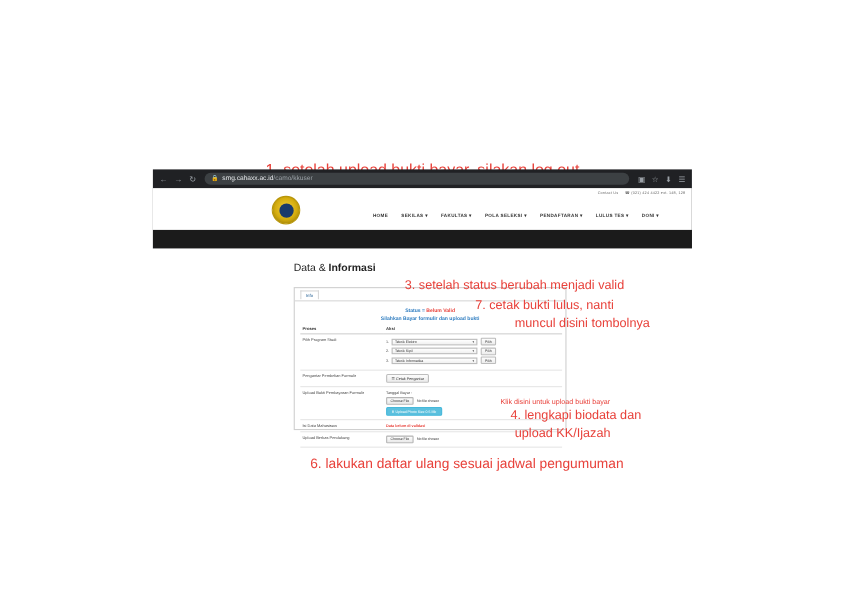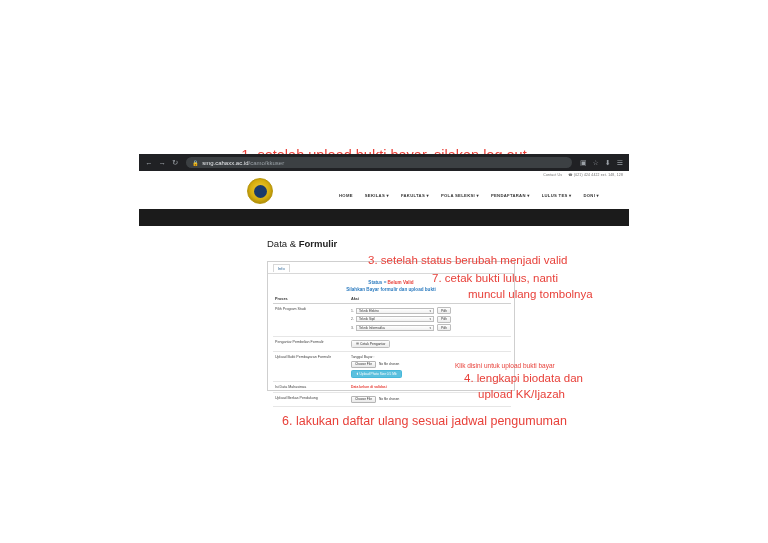--- a/index.html
+++ b/index.html
@@ -273,21 +273,21 @@
   }
   .red-text { color: #e8413a; font-weight: bold; font-size: 3.4px; }
   .label-tanggal { font-size: 3.4px; color: #444; margin-bottom: 2px; }
 
   
   #ann-3 { left: 368px; top: 253px; font-size: 11.5px; }
   #ann-5 { left: 432px; top: 271px; font-size: 11.5px; }
   #ann-5b { left: 468px; top: 287px; font-size: 11.5px; }
   #ann-click { left: 455px; top: 362px; font-size: 6.5px; }
   #ann-4 { left: 440px; top: 371px; font-size: 11.5px; margin-left: 24px; }
-  #ann-4b { left: 478px; top: 387px; font-size: 11.5px; }
+  #ann-4b { left: 468px; top: 387px; font-size: 11.5px; }
   #ann-6 { left: 282px; top: 413px; font-size: 12.5px; }
 </style>
 </head>
 <body>
 
 <div class="annotation" id="ann-top">
   <div>1. setelah upload bukti bayar, silakan log out</div>
   <div>2. silahkan cek lagi dilain waktu</div>
 </div>
 
@@ -324,21 +324,21 @@
       <span class="mi">DONI ▾</span>
     </div>
   </div>
 
   <div id="black-strip"></div>
 </div>
 
 <div id="content">
 
   <div id="data-title">
-    <span class="light">Data &amp; </span><b>Formulir</b>
+    <span class="light">Data &amp; </span><b>Informasi</b>
   </div>
 
   <div id="panel">
 
     <div id="tabbar">
       <div id="tab-info">Info</div>
     </div>
 
     <div id="status-block">
       <div class="status-line1">
@@ -420,17 +420,17 @@
             </div>
           </td>
         </tr>
       </tbody>
     </table>
   </div>
 </div>
 
 <div class="annotation" id="ann-3">3. setelah status berubah menjadi valid</div>
 <div class="annotation" id="ann-5">7. cetak bukti lulus, nanti</div>
-<div class="annotation" id="ann-5b">muncul ulang tombolnya</div>
+<div class="annotation" id="ann-5b">muncul disini tombolnya</div>
 <div class="annotation" id="ann-click">Klik disini untuk upload bukti bayar</div>
 <div class="annotation" id="ann-4">4. lengkapi biodata dan</div>
 <div class="annotation" id="ann-4b">upload KK/Ijazah</div>
 <div class="annotation" id="ann-6">6. lakukan daftar ulang sesuai jadwal pengumuman</div>
 
 </body></html>

